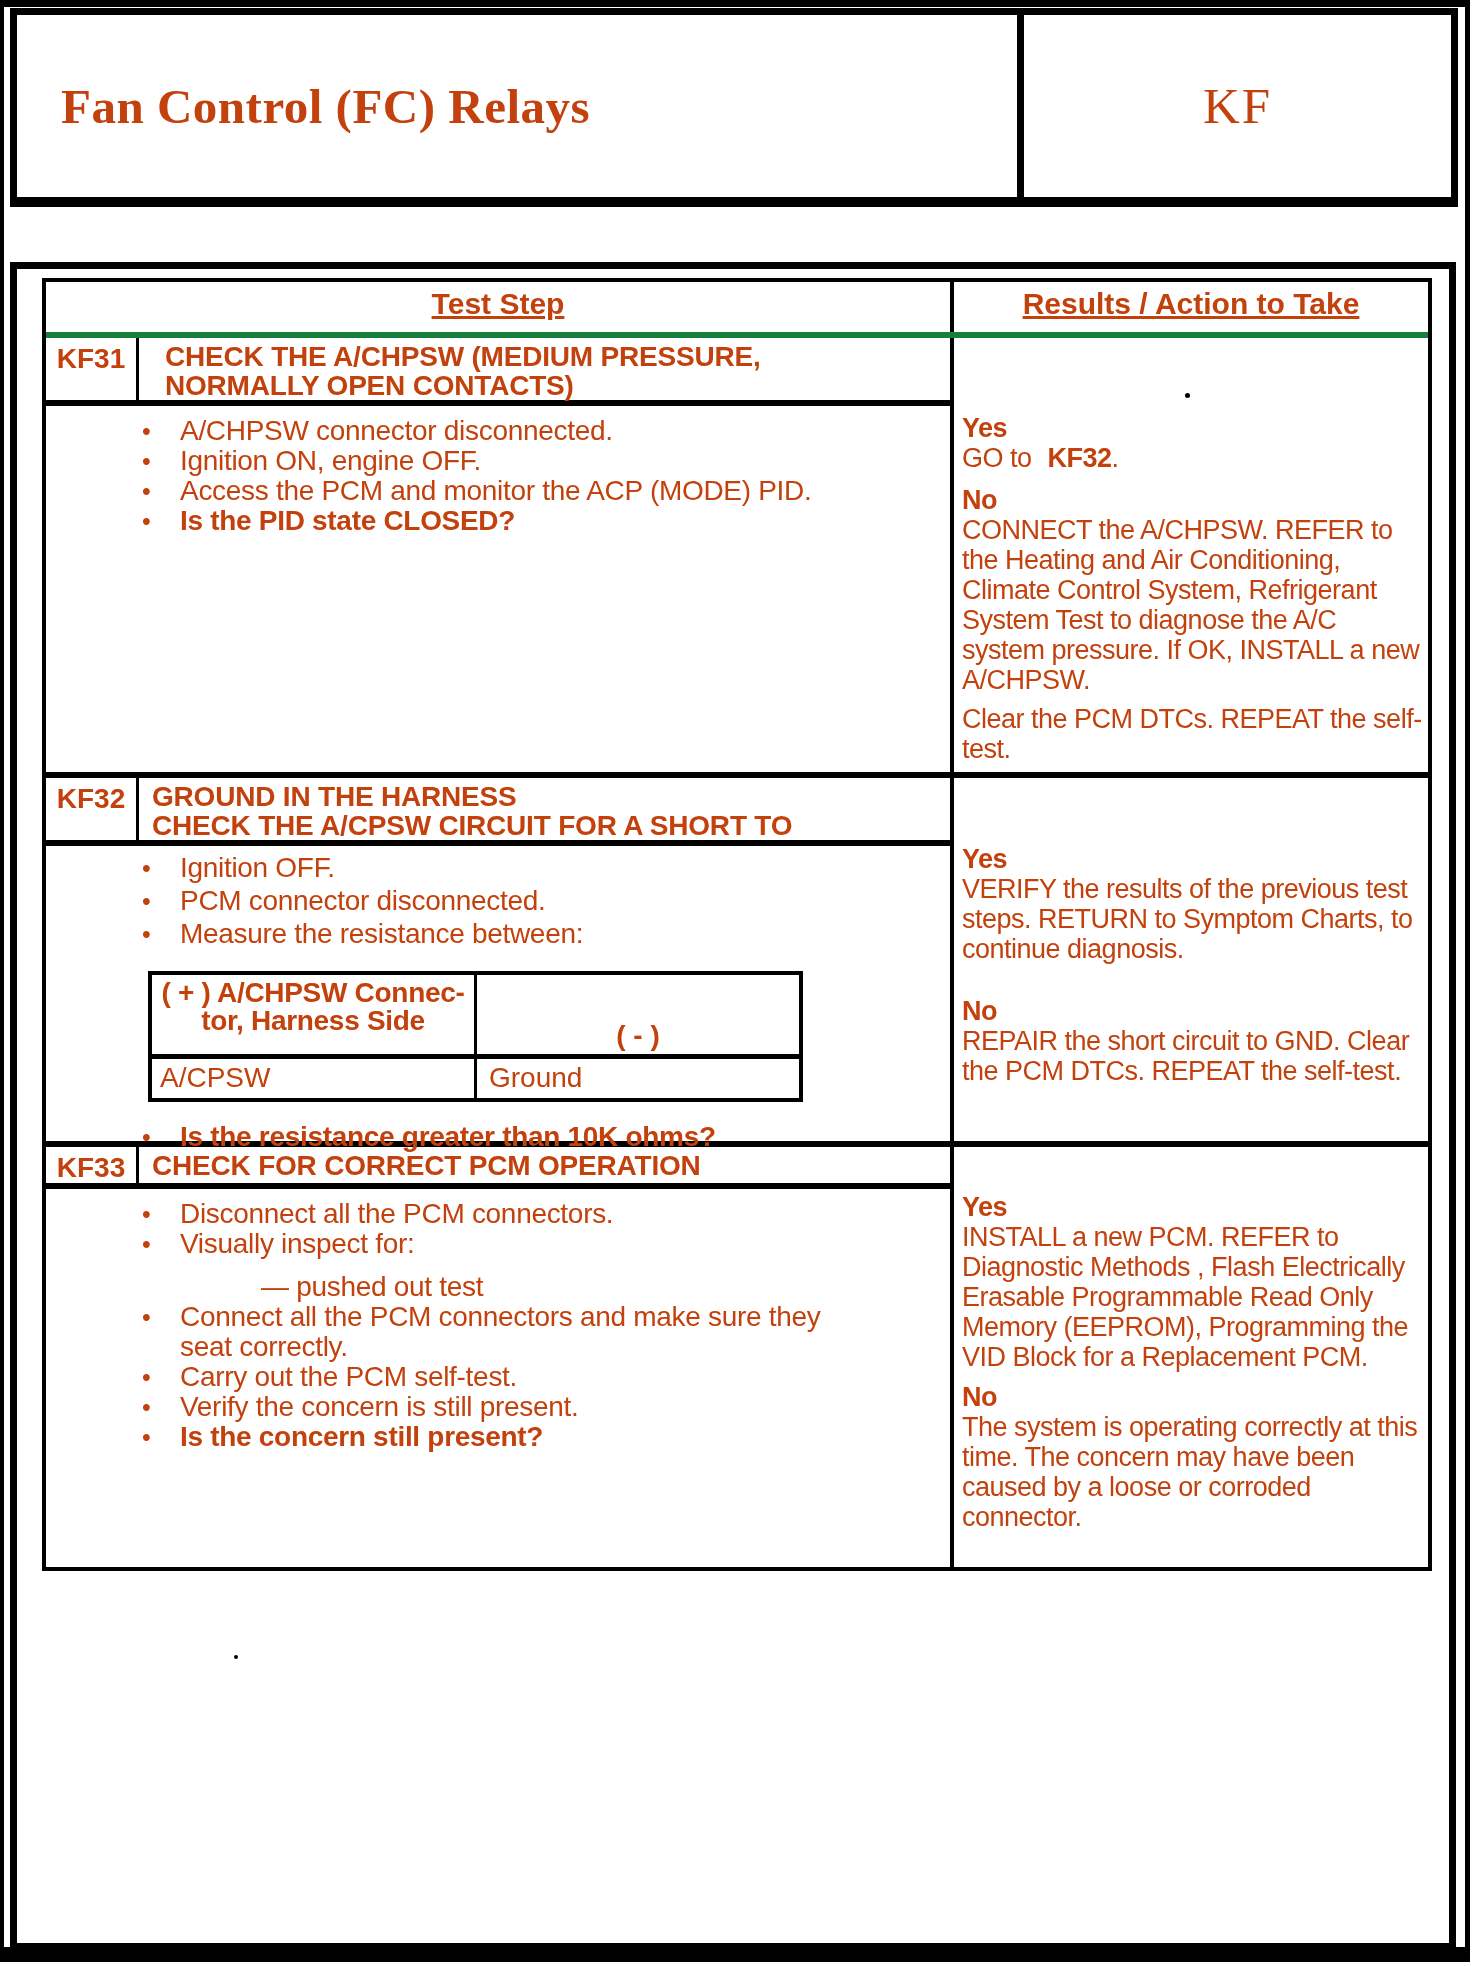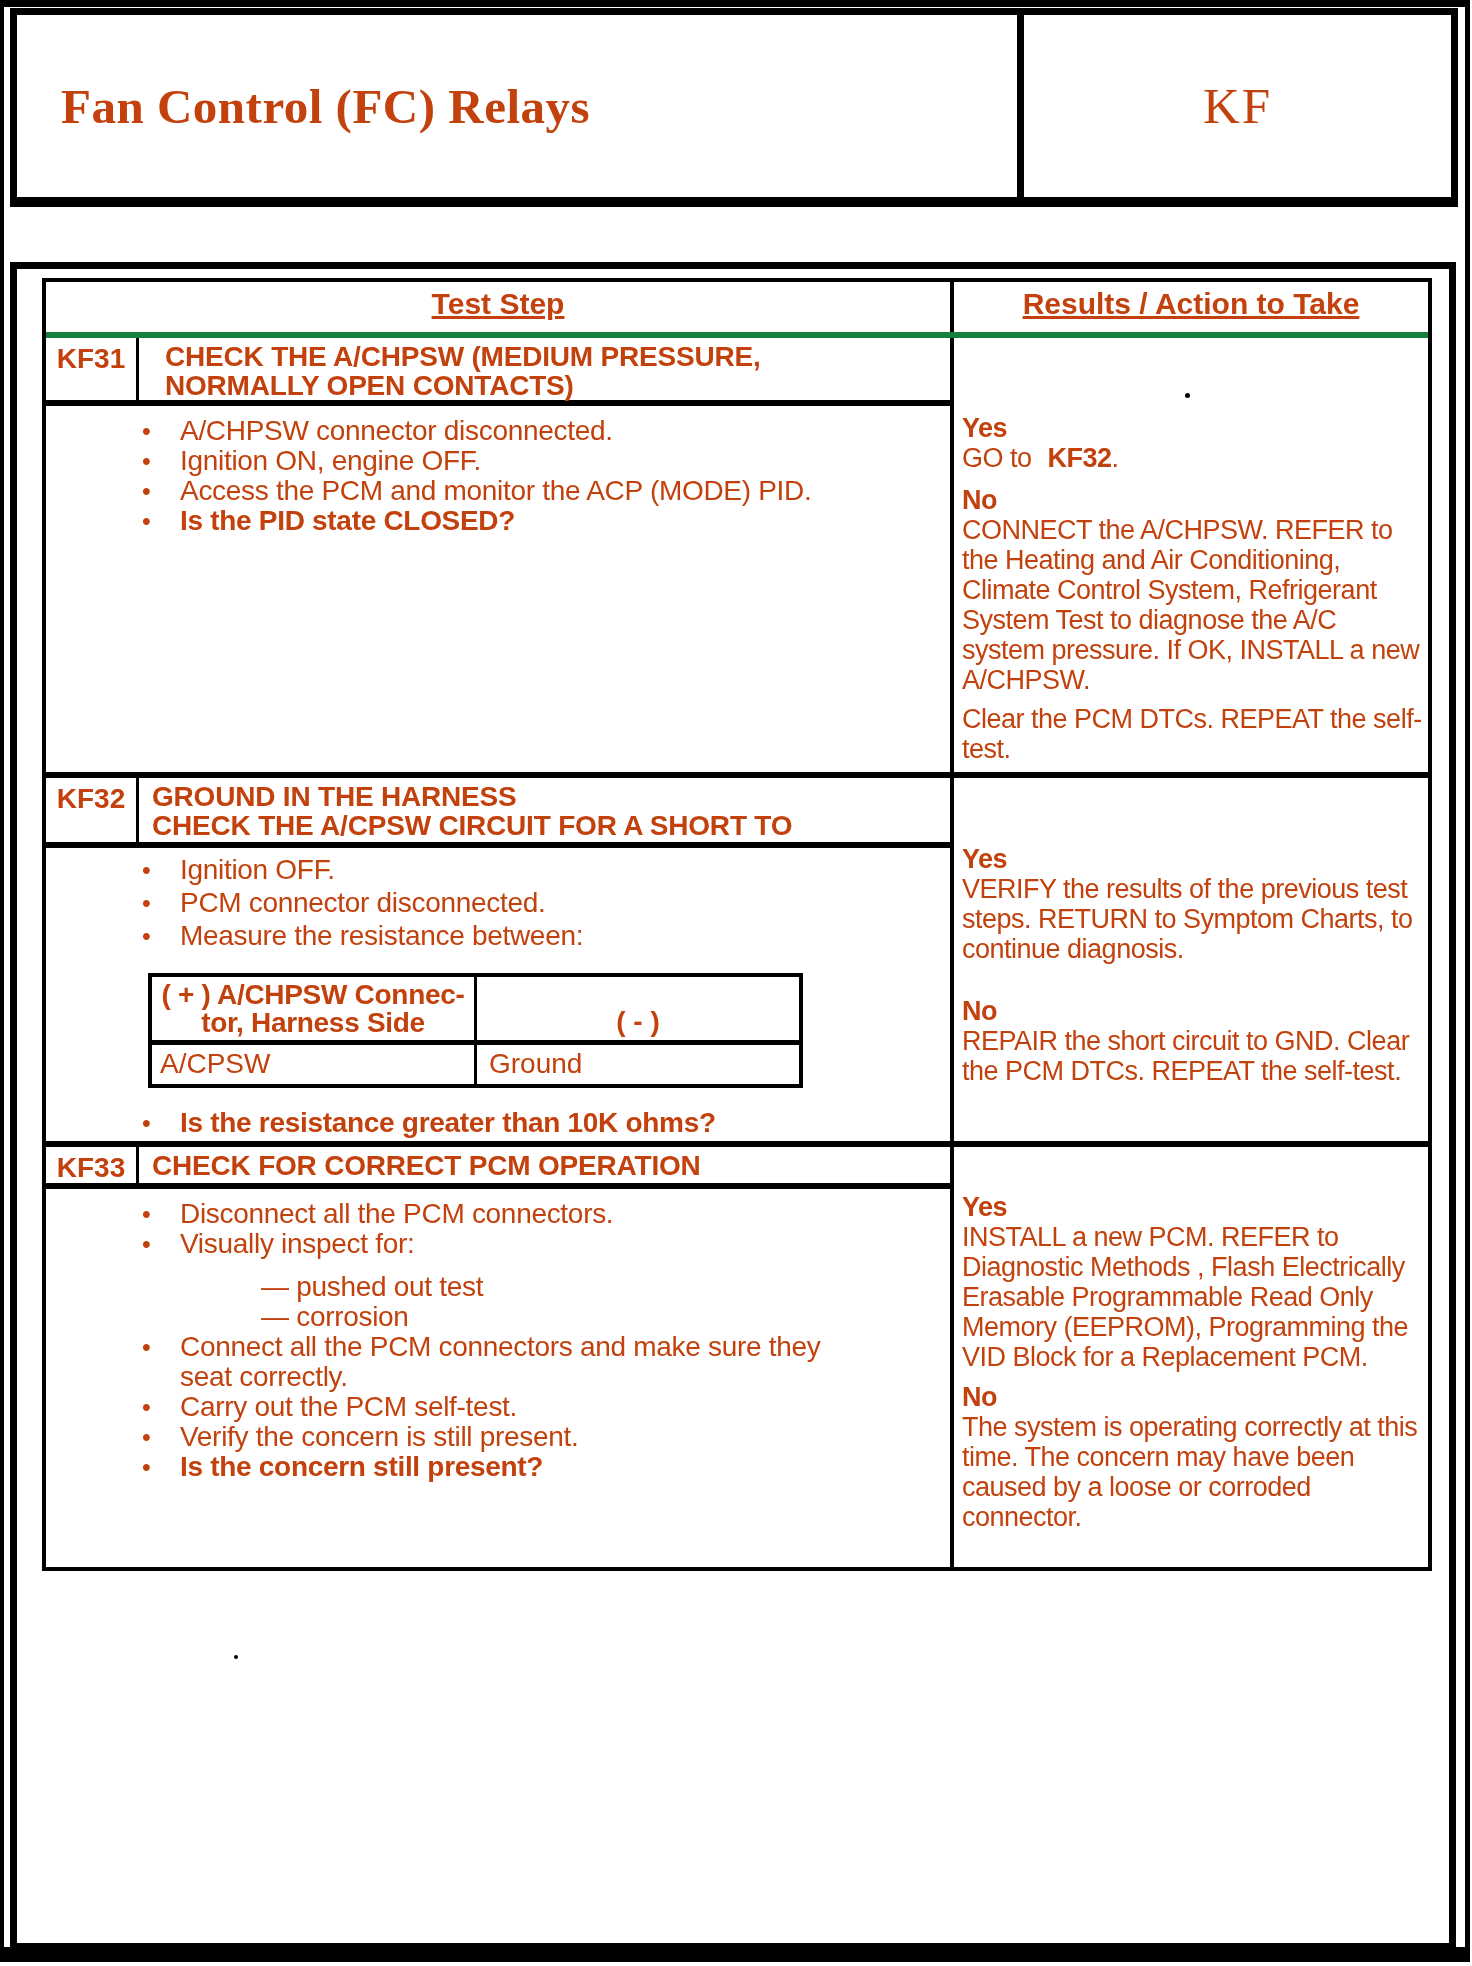--- a/index.html
+++ b/index.html
@@ -69,21 +69,21 @@
   .kf32 .bullet{margin-bottom:3px;}
   .bullet-glyph{width:38px;flex:none;font-size:25px;}
   .bullet-text{flex:1;padding-right:90px;}
   .bold{font-weight:700;}
   .dash-item{padding-left:215px;font-size:28px;line-height:30px;letter-spacing:-0.3px;}
   .dash-first{margin-top:13px;}
   .q-bullet{margin-top:20px;}
 
   
   .mini-table{margin:22px 0 0 102px;width:655px;border:4px solid #000;box-sizing:border-box;}
-  .mini-head{display:flex;border-bottom:5px solid #000;box-sizing:border-box;height:68px;}
+  .mini-head{display:flex;border-bottom:5px solid #000;box-sizing:border-box;height:84px;}
   .mini-th-left{
     width:325px;border-right:3px solid #000;box-sizing:border-box;
     text-align:center;font-weight:700;font-size:28px;line-height:28px;padding-top:4px;letter-spacing:-0.3px;
   }
   .mini-th-right{
     flex:1;display:flex;align-items:flex-end;justify-content:center;
     font-weight:700;font-size:28px;padding-bottom:2px;
   }
   .mini-row{display:flex;height:39px;box-sizing:border-box;font-size:28px;}
   .mini-td-left{width:325px;border-right:3px solid #000;box-sizing:border-box;padding-left:8px;line-height:37px;}
@@ -227,21 +227,20 @@
           <div class="step-body">
             <div class="bullet">
               <span class="bullet-glyph">•</span>
               <span class="bullet-text">Disconnect all the PCM connectors.</span>
             </div>
             <div class="bullet">
               <span class="bullet-glyph">•</span>
               <span class="bullet-text">Visually inspect for:</span>
             </div>
             <div class="dash-item dash-first">— pushed out test</div>
-            <div class="dash-item">— corrosion</div>
             <div class="bullet">
               <span class="bullet-glyph">•</span>
               <span class="bullet-text">Connect all the PCM connectors and make sure they seat correctly.</span>
             </div>
             <div class="bullet">
               <span class="bullet-glyph">•</span>
               <span class="bullet-text">Carry out the PCM self-test.</span>
             </div>
             <div class="bullet">
               <span class="bullet-glyph">•</span>

